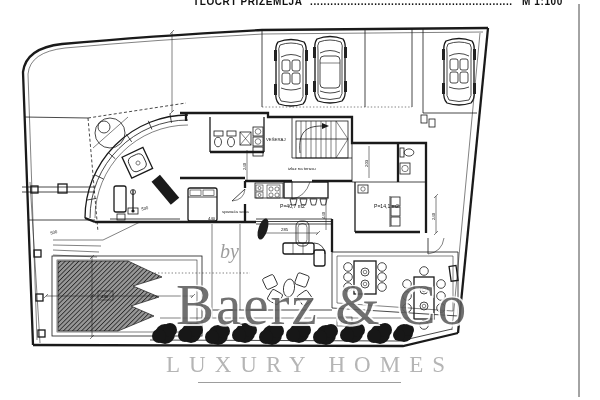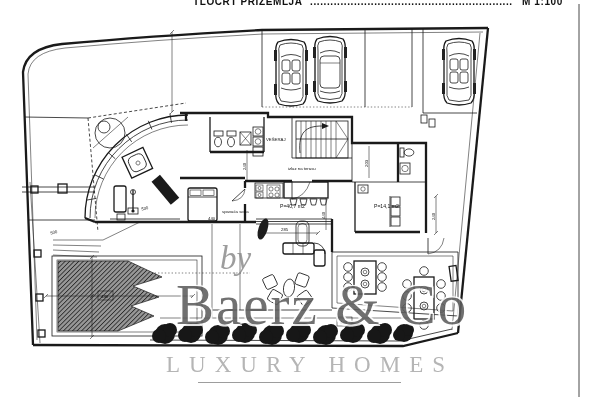--- a/index.html
+++ b/index.html
@@ -11,21 +11,21 @@
   .mid{stroke-width:1.3;}
   .thin{stroke-width:0.8;}
   .hair{stroke-width:0.55;}
   .dash{stroke-dasharray:3,2.2;}
   .dot{stroke-dasharray:1.4,2;}
   text{fill:#111;font-family:"Liberation Sans",sans-serif;}
   .tiny{font-size:4.3px;}
   .small{font-size:5.1px;}
   .title-txt{font-size:10px;font-weight:bold;letter-spacing:0.6px;}
   .wm{position:absolute;font-family:"Liberation Serif","DejaVu Serif",serif;color:#8c8c8c;}
-  .wm-by{left:220px;top:240px;font-size:33px;font-style:italic;opacity:.85;}
+  .wm-by{left:220px;top:240px;font-size:20px;font-style:italic;opacity:.85;}
   .wm-brand{left:176px;top:272px;font-size:57px;letter-spacing:2px;color:#5d5d5d;opacity:.88;
     text-shadow:-1.5px -1.5px 0 #fff,1.5px -1.5px 0 #fff,-1.5px 1.5px 0 #fff,1.5px 1.5px 0 #fff,0 0 3px #fff;}
   .wm-tagline{left:166px;top:352px;font-size:23px;letter-spacing:9px;color:#b5b5b5;}
   .wm-rule{position:absolute;left:198px;top:382px;width:203px;height:1px;background:#9d9d9d;}
 </style>
 </head>
 <body>
 
 <div class="page">
 <svg width="600" height="400" viewBox="0 0 600 400">

